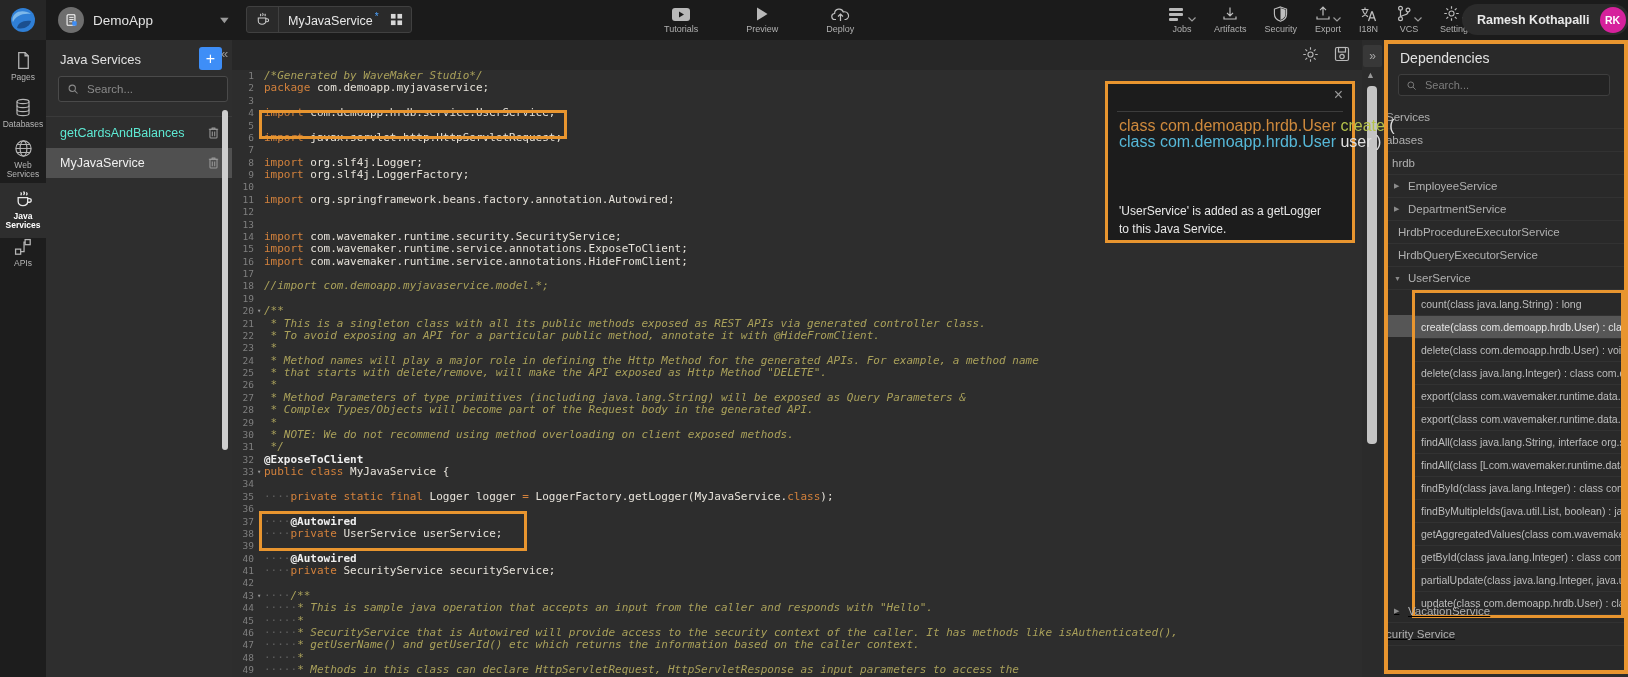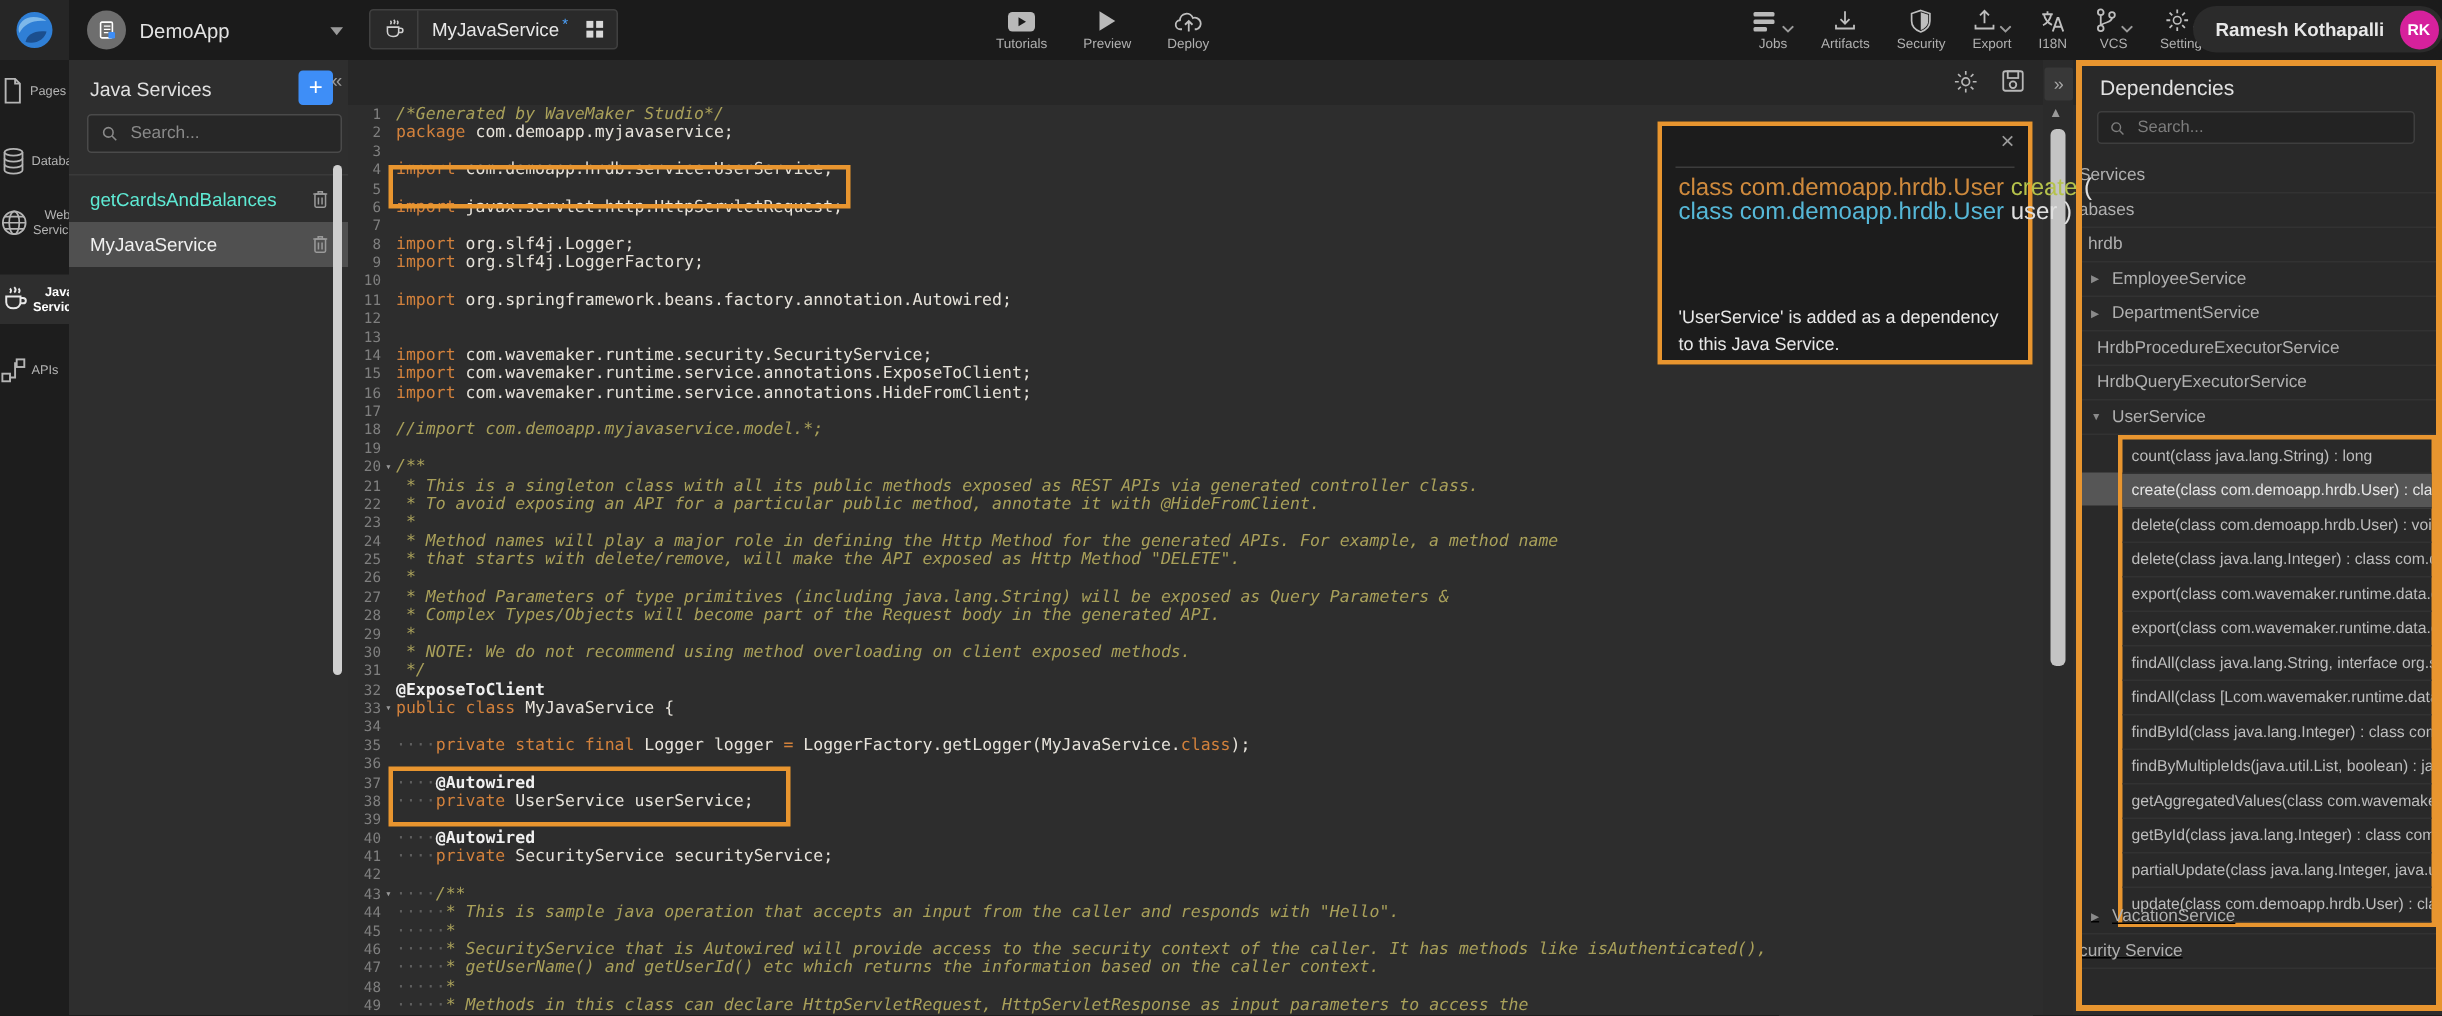--- a/index.html
+++ b/index.html
@@ -13,31 +13,31 @@
   .app-ico{width:26px;height:26px;border-radius:50%;background:#6e6e6e;display:flex;align-items:center;justify-content:center;position:relative;}
   .app-name{color:#e3e3e3;font-size:13.5px;}
   .caret{color:#9a9a9a;font-size:9px;transform:scaleX(1.6);}
   .app-switch .caret{margin-left:58px;}
   .tabbar{position:absolute;left:246px;top:6px;width:166px;height:27px;background:#2a2a2a;border:1px solid #404040;border-radius:3px;display:flex;align-items:center;box-sizing:border-box;}
   .tab-cup{width:31px;height:100%;display:flex;align-items:center;justify-content:center;border-right:1px solid #404040;}
   .tab-name{flex:1;padding-left:9px;color:#e8e8e8;font-size:12.5px;white-space:nowrap;}
   .tab-dirty{color:#4da3ff;font-size:10px;vertical-align:super;margin-left:2px;}
   .tab-grid{width:30px;display:flex;align-items:center;justify-content:center;}
   .tb-actions{position:absolute;top:5px;display:flex;}
-  .tb-actions.center{left:664px;gap:24px;}
+  .tb-actions.center{left:664px;gap:48px;}
   .tb-actions.right{left:1168px;gap:18px;}
   .tb-action{display:flex;flex-direction:column;align-items:center;gap:2px;cursor:pointer;}
   .tb-action .iconrow{display:flex;align-items:flex-end;height:17px;}
   .tb-action .lbl{color:#b0b0b0;font-size:9px;white-space:nowrap;}
   .user-pill{position:absolute;left:1462px;top:4px;height:31px;background:#2b2b2b;border-radius:16px;display:flex;align-items:center;gap:10px;padding:0 3px 0 15px;}
   .user-name{color:#e8e8e8;font-size:12.5px;font-weight:bold;white-space:nowrap;}
   .avatar{width:26px;height:26px;border-radius:50%;background:#d6219c;color:#fff;font-size:10.5px;font-weight:bold;display:flex;align-items:center;justify-content:center;}
   
   .sidebar{position:absolute;left:0;top:40px;width:46px;height:637px;background:#1d1d1d;}
-  .sb-item{position:absolute;left:0;width:46px;display:flex;flex-direction:row;align-items:center;gap:3px;cursor:pointer;}
+  .sb-item{position:absolute;left:0;width:46px;display:flex;flex-direction:column;align-items:center;gap:3px;cursor:pointer;}
   .sb-item .lbl{color:#b5b5b5;font-size:8.5px;text-align:center;line-height:1.1;}
   .sb-item.active{background:#2e2e2e;padding:7px 0;}
   .sb-item.active .lbl{color:#fff;font-weight:bold;}
   
   .svc-panel{position:absolute;left:46px;top:40px;width:186px;height:637px;background:#2e2e2e;box-sizing:border-box;}
   .svc-title{position:absolute;left:14px;top:12px;color:#e0e0e0;font-size:13px;}
   .svc-add{position:absolute;left:153px;top:7px;width:23px;height:23px;background:#3e8ef7;border-radius:3px;color:#fff;font-size:16px;display:flex;align-items:center;justify-content:center;cursor:pointer;}
   .collapse-left{position:absolute;left:221px;top:46px;color:#9a9a9a;font-size:13px;cursor:pointer;z-index:5;}
   .svc-search{position:absolute;left:12px;top:36px;width:152px;height:24px;background:#272727;border:1px solid #4a4a4a;border-radius:3px;display:flex;align-items:center;gap:6px;padding:0 8px;box-sizing:content-box;}
   .svc-search input{flex:1;background:transparent;border:none;outline:none;color:#bbb;font-size:11.5px;font-family:"Liberation Sans",sans-serif;min-width:0;}
@@ -437,21 +437,21 @@
   <div class="collapse-right">»</div>
   <div class="rscroll-up">▲</div>
   <div class="rscroll-thumb"></div>
 
   <div class="dep-popup">
     <span class="popup-close">×</span>
     <div class="popup-div"></div>
     <div class="sig" id="sig1" style="top:33px;"><span class="sig-t1">class com.demoapp.hrdb.User</span><span class="sig-m">  create</span><span class="sig-p"> (</span></div>
     <div class="sig" id="sig2" style="top:49px;"><span class="sig-t2"> class com.demoapp.hrdb.User</span><span class="sig-p"> user</span><span class="sig-p">  )</span></div>
     <div class="popup-msg" style="top:118px;">
-      <div>'UserService' is added as a dependency</div>
+      <div>'UserService' is added as a getLogger</div>
       <div>to this Java Service.</div>
     </div>
   </div>
 
   <div class="dep-panel">
     <div class="dep-title">Dependencies</div>
     <div class="dep-search">
       <svg width="11" height="11" viewBox="0 0 16 16" fill="none" stroke="#7d7d7d" stroke-width="1.4">
           <circle cx="7" cy="7" r="4.2"></circle>
           <path d="M10.2 10.2L14 14"></path>

